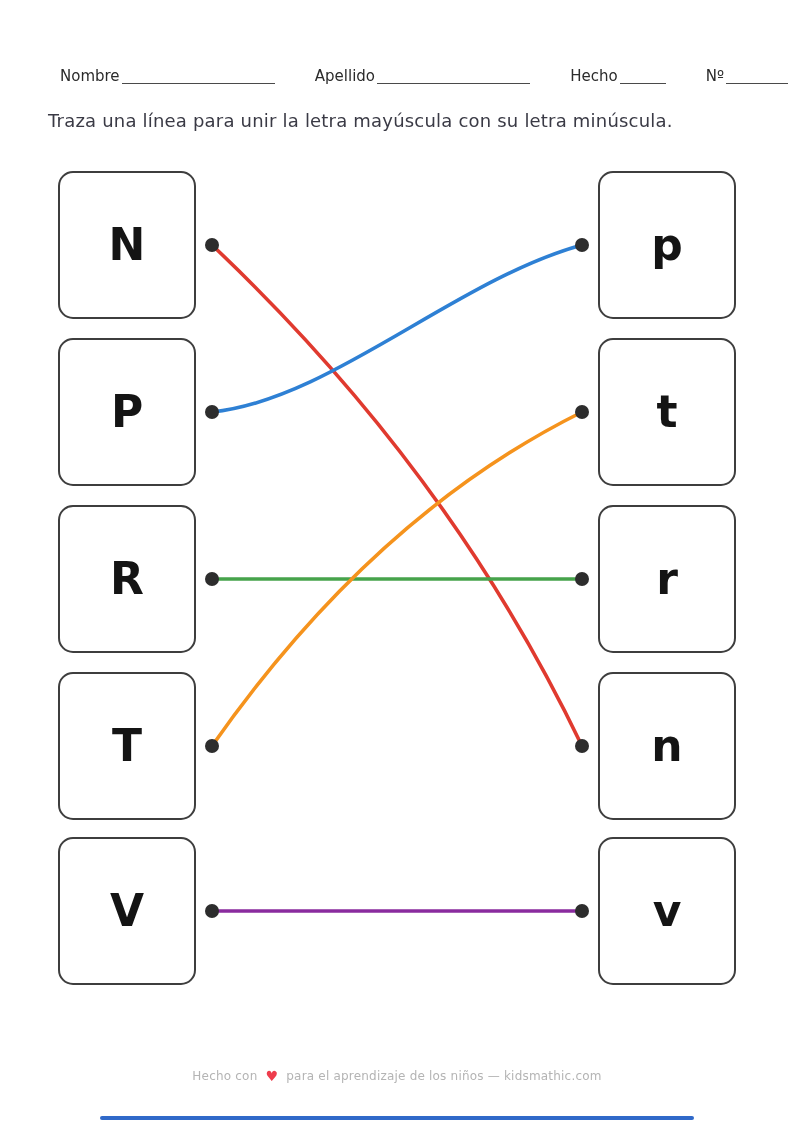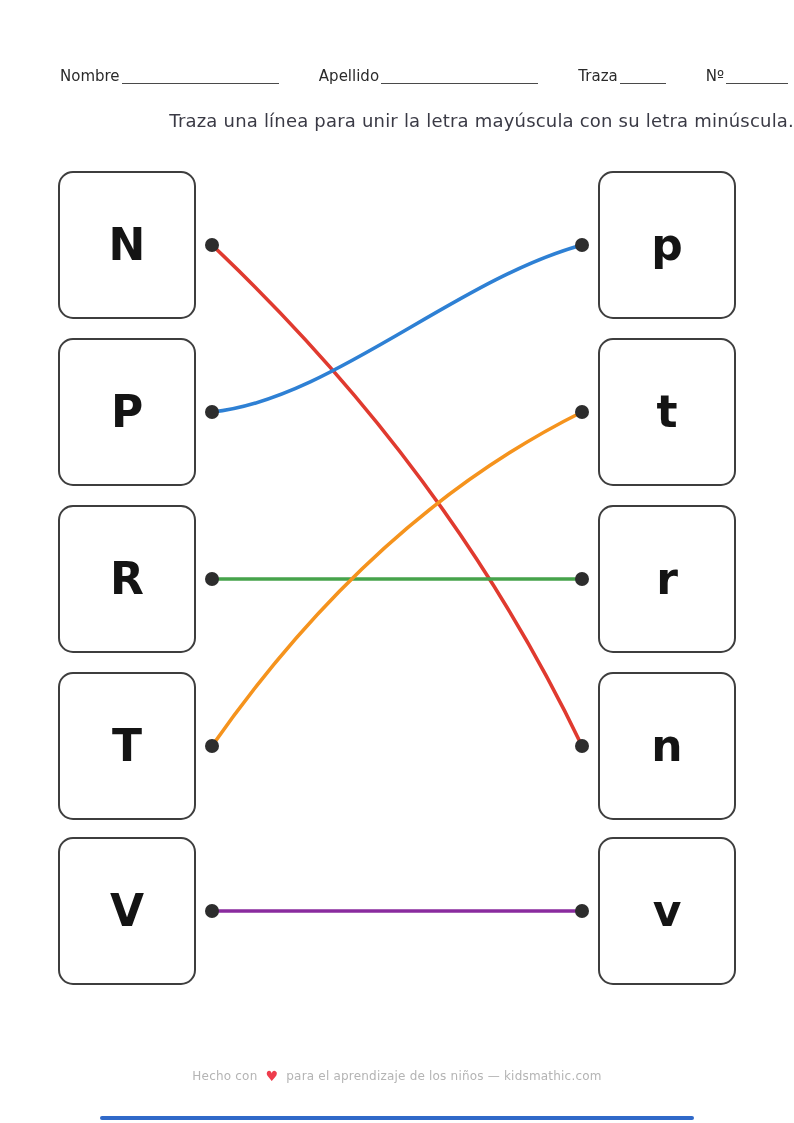--- a/index.html
+++ b/index.html
@@ -13,22 +13,22 @@
     display:flex;align-items:flex-end;font-size:15px;color:#2b2b2b;
   }
   .hlabel{white-space:nowrap;line-height:1;padding-right:2px;}
   .hlabel.gap{margin-left:40px;}
   .hline{border-bottom:1.5px solid #4a4a4a;height:5px;}
   .hline.grow{flex:1;}
   .hline.small{width:46px;}
   .hline.tiny{width:62px;}
   
   .instruction{
-    position:absolute;top:110px;left:0;right:0;text-align:right;
-    font-size:18px;color:#3a3a45;letter-spacing:.2px;
+    position:absolute;top:110px;left:0;right:0;text-align:left;
+    font-size:18px;color:#3a3a45;letter-spacing:.2px;padding-left:48px;
   }
   
   .letterbox{
     position:absolute;width:138px;height:148px;background:#fff;
     border:2px solid #3e3e3e;border-radius:15px;box-sizing:border-box;
     display:flex;align-items:center;justify-content:center;
   }
   .glyph{font-size:44px;font-weight:bold;color:#141414;line-height:1;}
   
   .lines{position:absolute;left:0;top:0;pointer-events:none;}
@@ -43,21 +43,21 @@
 </head>
 <body>
 
 <div class="page">
 
   <div class="header">
     <span class="hlabel">Nombre</span>
     <span class="hline grow"></span>
     <span class="hlabel gap">Apellido</span>
     <span class="hline grow"></span>
-    <span class="hlabel gap">Traza</span>
+    <span class="hlabel gap">Hecho</span>
     <span class="hline small"></span>
     <span class="hlabel gap">Nº</span>
     <span class="hline tiny"></span>
   </div>
 
   <div class="instruction">Traza una línea para unir la letra mayúscula con su letra minúscula.</div>
 
   <div id="boxes">
       <div class="letterbox" style="left: 58px; top: 171px; border-color: rgb(62, 62, 62);">
         <span class="glyph">N</span>

